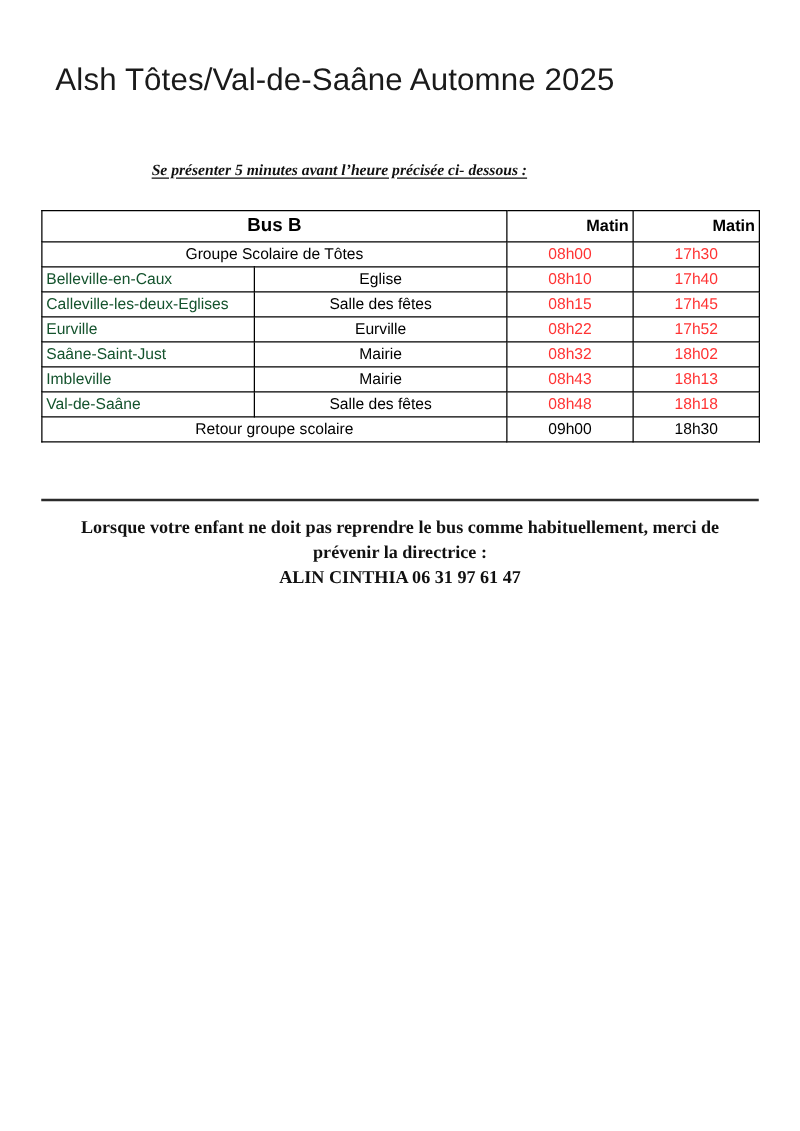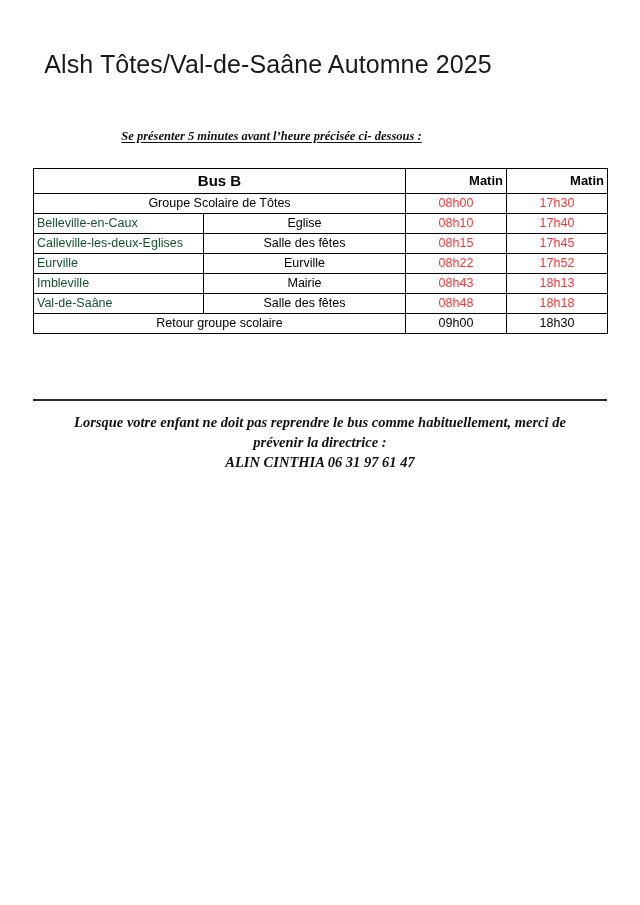--- a/index.html
+++ b/index.html
@@ -135,21 +135,20 @@
   }
 
   
   .footer-note {
     position: absolute;
     left: 33px;
     top: 412px;
     width: 574px;
     text-align: center;
     font-family: "Liberation Serif", serif;
-    font-style: italic;
     font-weight: bold;
     font-size: 14.5px;
     line-height: 20px;
     color: #111111;
   }
   .footer-note .ln { display: block; }
 </style>
 </head>
 <body>
 
@@ -195,20 +194,26 @@
         <td class="cell-time">17h45</td>
       </tr>
 
       <tr>
         <td class="cell-village">Eurville</td>
         <td class="cell-stop">Eurville</td>
         <td class="cell-time">08h22</td>
         <td class="cell-time">17h52</td>
       </tr>
 
+      <tr>
+        <td class="cell-village">Saâne-Saint-Just</td>
+        <td class="cell-stop">Mairie</td>
+        <td class="cell-time">08h32</td>
+        <td class="cell-time">18h02</td>
+      </tr>
 
       <tr>
         <td class="cell-village">Imbleville</td>
         <td class="cell-stop">Mairie</td>
         <td class="cell-time">08h43</td>
         <td class="cell-time">18h13</td>
       </tr>
 
       <tr>
         <td class="cell-village">Val-de-Saâne</td>

